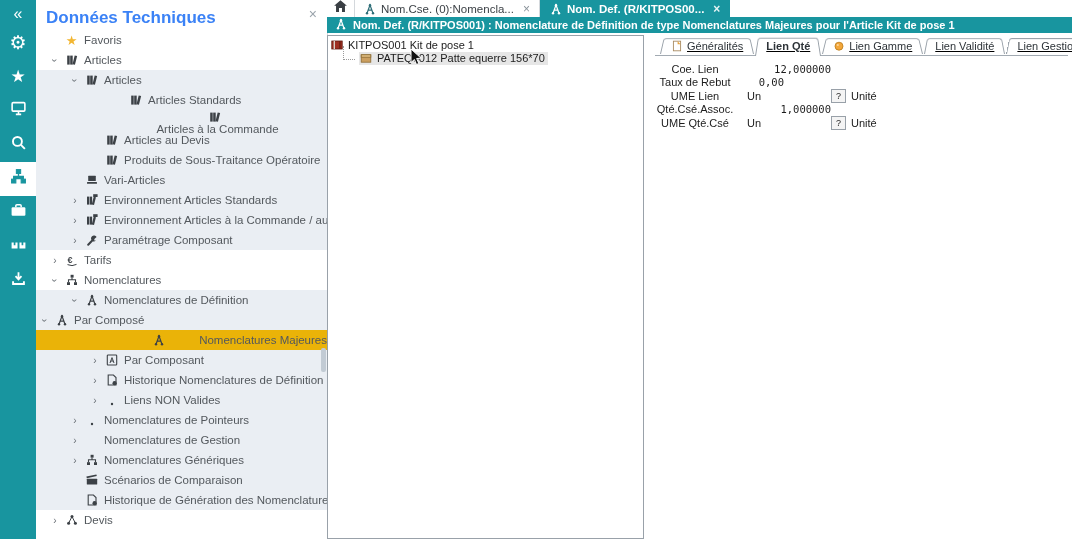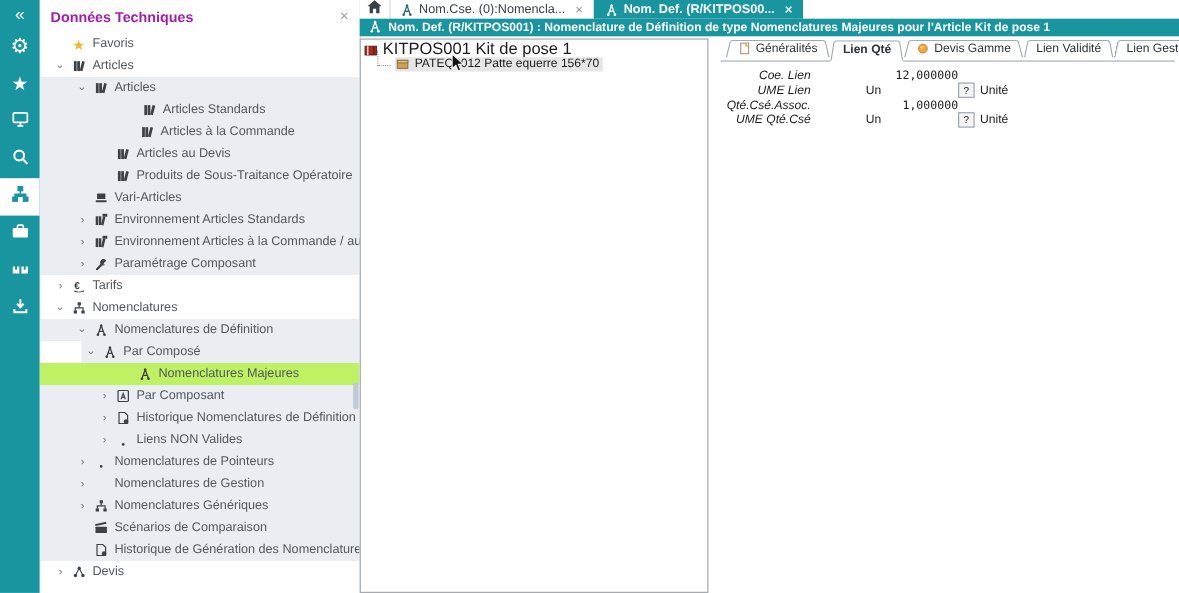--- a/index.html
+++ b/index.html
@@ -11,26 +11,26 @@
              color:#fff;font-size:17px;cursor:pointer;}
   .rail-item.small{height:26px;font-size:15px;}
   .rail-item.active{background:#fff;}
   .rail-item.active svg *{stroke:#18959f;fill:#18959f;}
   .rail-item.active .rfill{fill:#18959f;}
   .glyph{line-height:1;}
   
   .nav{position:absolute;left:36px;top:0;width:291px;height:539px;background:#fff;
        border-right:1px solid #d3d8dd;overflow:hidden;}
   .nav-head{height:30px;position:relative;}
-  .nav-title{position:absolute;left:10px;top:8px;font-size:13px;font-weight:bold;color:#a21caf;}
+  .nav-title{position:absolute;left:10px;top:8px;font-size:17px;font-weight:bold;color:#3b82f6;}
   .nav-close{position:absolute;right:10px;top:6px;font-size:14px;color:#9aa3ab;cursor:pointer;}
   .tree-row{height:20px;display:flex;align-items:center;font-size:11.5px;color:#53585d;
             white-space:nowrap;cursor:pointer;}
   .tree-row.shaded{background:#eaeef3;}
-  .tree-row.selected{background:#bef264;}
+  .tree-row.selected{background:#eab308;justify-content:space-between;}
   .tw-chev{width:18px;text-align:center;color:#6c7joie378;color:#6c7278;font-size:10px;flex:none;}
   .tw-chev .rot{display:inline-block;transform:rotate(90deg);}
   .tw-icon{width:15px;height:13px;flex:none;margin-right:5px;display:flex;align-items:center;justify-content:center;}
   .star{color:#f2b632;font-size:13px;}
   
   .nav-thumb{position:absolute;right:1px;top:348px;width:5px;height:24px;background:#c2cbd4;border-radius:2px;}
   
   .main{position:absolute;left:327px;top:0;right:0;bottom:0;}
   .tabbar{height:17px;display:flex;align-items:stretch;background:#fff;}
   .home-btn{width:27px;display:flex;align-items:center;justify-content:center;cursor:pointer;}
@@ -38,48 +38,48 @@
        border-left:1px solid #d4d8dc;border-right:1px solid #d4d8dc;cursor:pointer;white-space:nowrap;}
   .tab .x{color:#8a939b;font-size:12px;margin-left:4px;}
   .tab.active{background:#18959f;color:#fff;font-weight:bold;border-color:#18959f;justify-content:flex-end;}
   .tab.active .x{color:#e6f4f5;}
   .titlebar{height:16px;background:#18959f;color:#fff;display:flex;align-items:center;gap:6px;
             padding-left:8px;font-size:11px;font-weight:bold;white-space:nowrap;overflow:hidden;}
   
   .comp{position:absolute;left:0;top:35px;width:317px;bottom:0;background:#fff;
         border:1px solid #99a1a9;box-sizing:border-box;}
   .comp-inner{padding:2px 0 0 3px;position:relative;}
-  .crow{height:13.5px;display:flex;align-items:center;font-size:15px;color:#1c1c1c;white-space:nowrap;}
+  .crow{height:13.5px;display:flex;align-items:center;font-size:11px;color:#1c1c1c;white-space:nowrap;}
   .crow .cicon{width:14px;height:12px;margin-right:3px;flex:none;}
   .kids{position:relative;margin-left:8px;}
   .kid{position:relative;padding-left:20px;height:13.5px;display:flex;align-items:center;
        font-size:11px;color:#1c1c1c;white-space:nowrap;}
   .kid::before{content:'';position:absolute;left:4px;top:-6px;height:13px;width:11px;
                border-left:1px dotted #9a9a9a;border-bottom:1px dotted #9a9a9a;}
   .kid:not(:last-child)::after{content:'';position:absolute;left:4px;top:7px;height:8px;
                border-left:1px dotted #9a9a9a;}
   .kid-inner{display:flex;align-items:center;padding:0 3px 0 1px;height:13px;}
   .kid.hl .kid-inner{background:#e6e6e6;}
   .kid .cicon{width:14px;height:12px;margin-right:3px;flex:none;}
   .cursor{position:absolute;left:82px;top:12px;z-index:9;pointer-events:none;}
   
   .detail{position:absolute;left:326px;top:35px;right:0;bottom:0;background:#fff;}
-  .dtabs{position:relative;height:21px;padding-left:7px;display:flex;align-items:flex-start;}
+  .dtabs{position:relative;height:21px;padding-left:7px;display:flex;align-items:center;text-decoration:underline;}
   .dtabs .base{position:absolute;left:2px;right:4px;bottom:0;border-bottom:1px solid #a2aab2;}
   .dtab{position:relative;height:17px;display:flex;align-items:center;gap:4px;padding:0 11px;
         font-size:11px;color:#2d3338;margin-right:1px;cursor:pointer;z-index:1;white-space:nowrap;}
   .dtab::before{content:'';position:absolute;inset:0;background:#fff;border:1px solid #9aa2aa;
         border-bottom:none;border-radius:3px 3px 0 0;
         transform:perspective(6px) rotateX(1.7deg);transform-origin:bottom;z-index:-1;}
   .dtab.active{font-weight:bold;height:20px;z-index:3;}
   .dtab.active::before{box-shadow:0 2px 0 #fff;}
   .dform{padding:6px 0 0 0;}
   .frow{display:flex;align-items:center;height:13.5px;font-size:11px;color:#1c1c1c;}
-  .flabel{width:84px;text-align:right;margin-right:10px;flex:none;font-style:italic;}
-  .fval{font-family:"DejaVu Sans Mono","Liberation Mono",monospace;font-size:10.5px;margin-left:40px;}
+  .flabel{width:84px;text-align:center;margin-right:10px;flex:none;}
+  .fval{font-family:"DejaVu Sans Mono","Liberation Mono",monospace;font-size:10.5px;}
   .fval.wide{width:84px;text-align:right;}
   .fval.narrow{width:37px;text-align:right;}
   .fval.text{font-family:"Liberation Sans",sans-serif;font-size:11px;width:84px;text-align:left;}
   .fbtn{width:13px;height:12px;border:1px solid #98a0a8;background:#f4f4f4;font-size:9px;
         display:flex;align-items:center;justify-content:center;margin-right:5px;cursor:pointer;flex:none;}
   .fsuffix{font-size:11px;color:#1c1c1c;}
   .splitter{position:absolute;left:318px;top:35px;width:7px;bottom:0;cursor:col-resize;}
 </style>
 </head>
 <body>
@@ -177,21 +177,21 @@
           <span class="tw-chev"></span>
           <span class="tw-icon">
             <svg width="12" height="12" viewBox="0 0 12 12">
               <rect x="1.2" y="1.6" width="2.5" height="9" fill="#3c4146"></rect>
               <rect x="4.2" y="1.6" width="2.5" height="9" fill="#3c4146"></rect>
               <rect x="7.6" y="1.6" width="2.5" height="9" fill="#3c4146" transform="rotate(14 8.8 6)"></rect>
             </svg>
           </span>
           <span>Articles Standards</span>
         </div>
-        <div class="tree-row shaded" style="padding-left: 72px;">
+        <div class="tree-row shaded" style="padding-left: 72px; flex-direction: column;">
           <span class="tw-chev"></span>
           <span class="tw-icon">
             <svg width="12" height="12" viewBox="0 0 12 12">
               <rect x="1.2" y="1.6" width="2.5" height="9" fill="#3c4146"></rect>
               <rect x="4.2" y="1.6" width="2.5" height="9" fill="#3c4146"></rect>
               <rect x="7.6" y="1.6" width="2.5" height="9" fill="#3c4146" transform="rotate(14 8.8 6)"></rect>
             </svg>
           </span>
           <span>Articles à la Commande</span>
         </div>
@@ -288,21 +288,21 @@
           <span class="tw-icon">
             <svg width="12" height="12" viewBox="0 0 12 12">
               <path d="M3 10.3L6 2l3 8.3M4.3 7.2h3.4" stroke="#3c4146" stroke-width="1.2" fill="none"></path>
               <circle cx="6" cy="2.2" r="1.2" fill="#3c4146"></circle>
               <circle cx="3" cy="10.3" r="1.2" fill="#3c4146"></circle>
               <circle cx="9" cy="10.3" r="1.2" fill="#3c4146"></circle>
             </svg>
           </span>
           <span>Nomenclatures de Définition</span>
         </div>
-        <div class="tree-row shaded" style=" margin-left: 38px;">
+        <div class="tree-row shaded" style="">
           <span class="tw-chev"><span class="rot">›</span></span>
           <span class="tw-icon">
             <svg width="12" height="12" viewBox="0 0 12 12">
               <path d="M3 10.3L6 2l3 8.3M4.3 7.2h3.4" stroke="#3c4146" stroke-width="1.2" fill="none"></path>
               <circle cx="6" cy="2.2" r="1.2" fill="#3c4146"></circle>
               <circle cx="3" cy="10.3" r="1.2" fill="#3c4146"></circle>
               <circle cx="9" cy="10.3" r="1.2" fill="#3c4146"></circle>
             </svg>
           </span>
           <span>Par Composé</span>
@@ -502,33 +502,37 @@
           <div class="dtab active">
             <span>Lien Qté</span>
           </div>
           <div class="dtab">
             <span style="display:flex">
               <svg width="12" height="12" viewBox="0 0 12 12">
                 <circle cx="6" cy="6.2" r="4" fill="#f3a73b" stroke="#b97a17" stroke-width="0.8"></circle>
                 <circle cx="4.8" cy="5" r="1.1" fill="#ffd89a"></circle>
               </svg>
             </span>
-            <span>Devis Gamme</span>
+            <span>Lien Gamme</span>
           </div>
           <div class="dtab">
             <span>Lien Validité</span>
           </div>
           <div class="dtab">
             <span>Lien Gestion</span>
           </div>
         </div>
       <div class="dform" id="form-rows">
           <div class="frow">
             <span class="flabel">Coe. Lien</span>
             <span class="fval wide">12,000000</span>
+          </div>
+          <div class="frow">
+            <span class="flabel">Taux de Rebut</span>
+            <span class="fval narrow">0,00</span>
           </div>
           <div class="frow">
             <span class="flabel">UME Lien</span>
             <span class="fval text">Un</span>
             <span class="fbtn">?</span>
             <span class="fsuffix">Unité</span>
           </div>
           <div class="frow">
             <span class="flabel">Qté.Csé.Assoc.</span>
             <span class="fval wide">1,000000</span>

